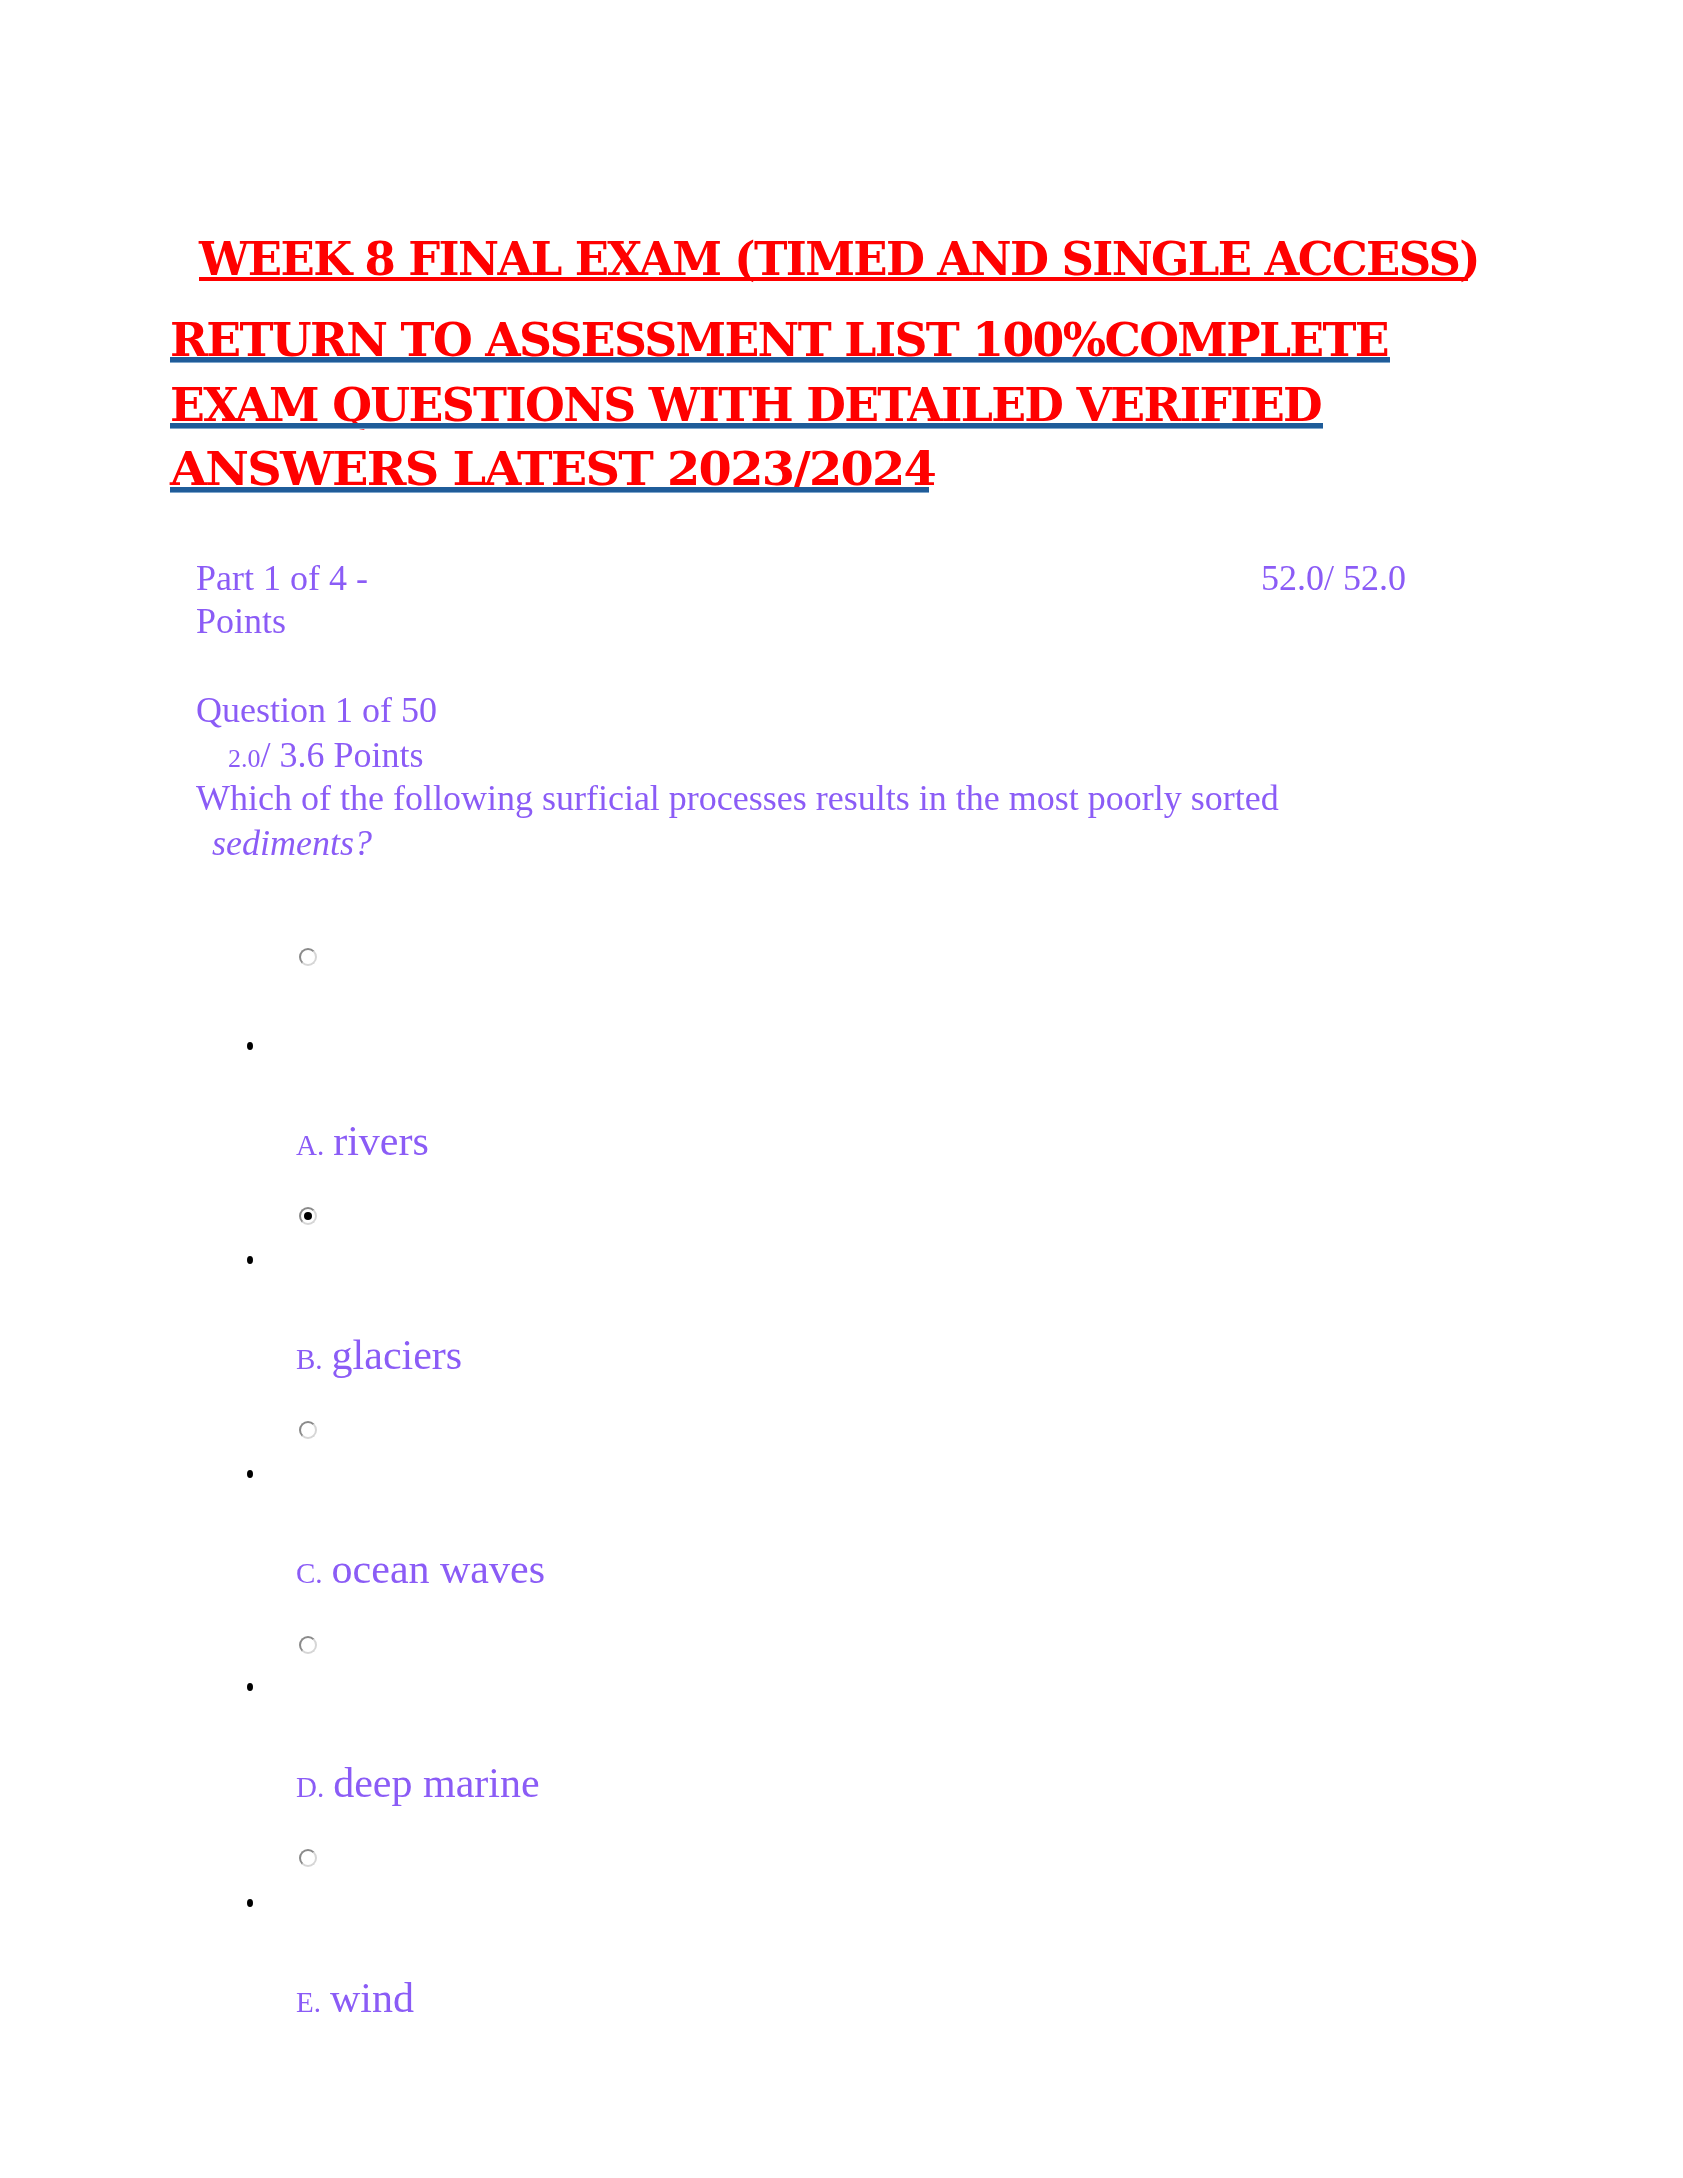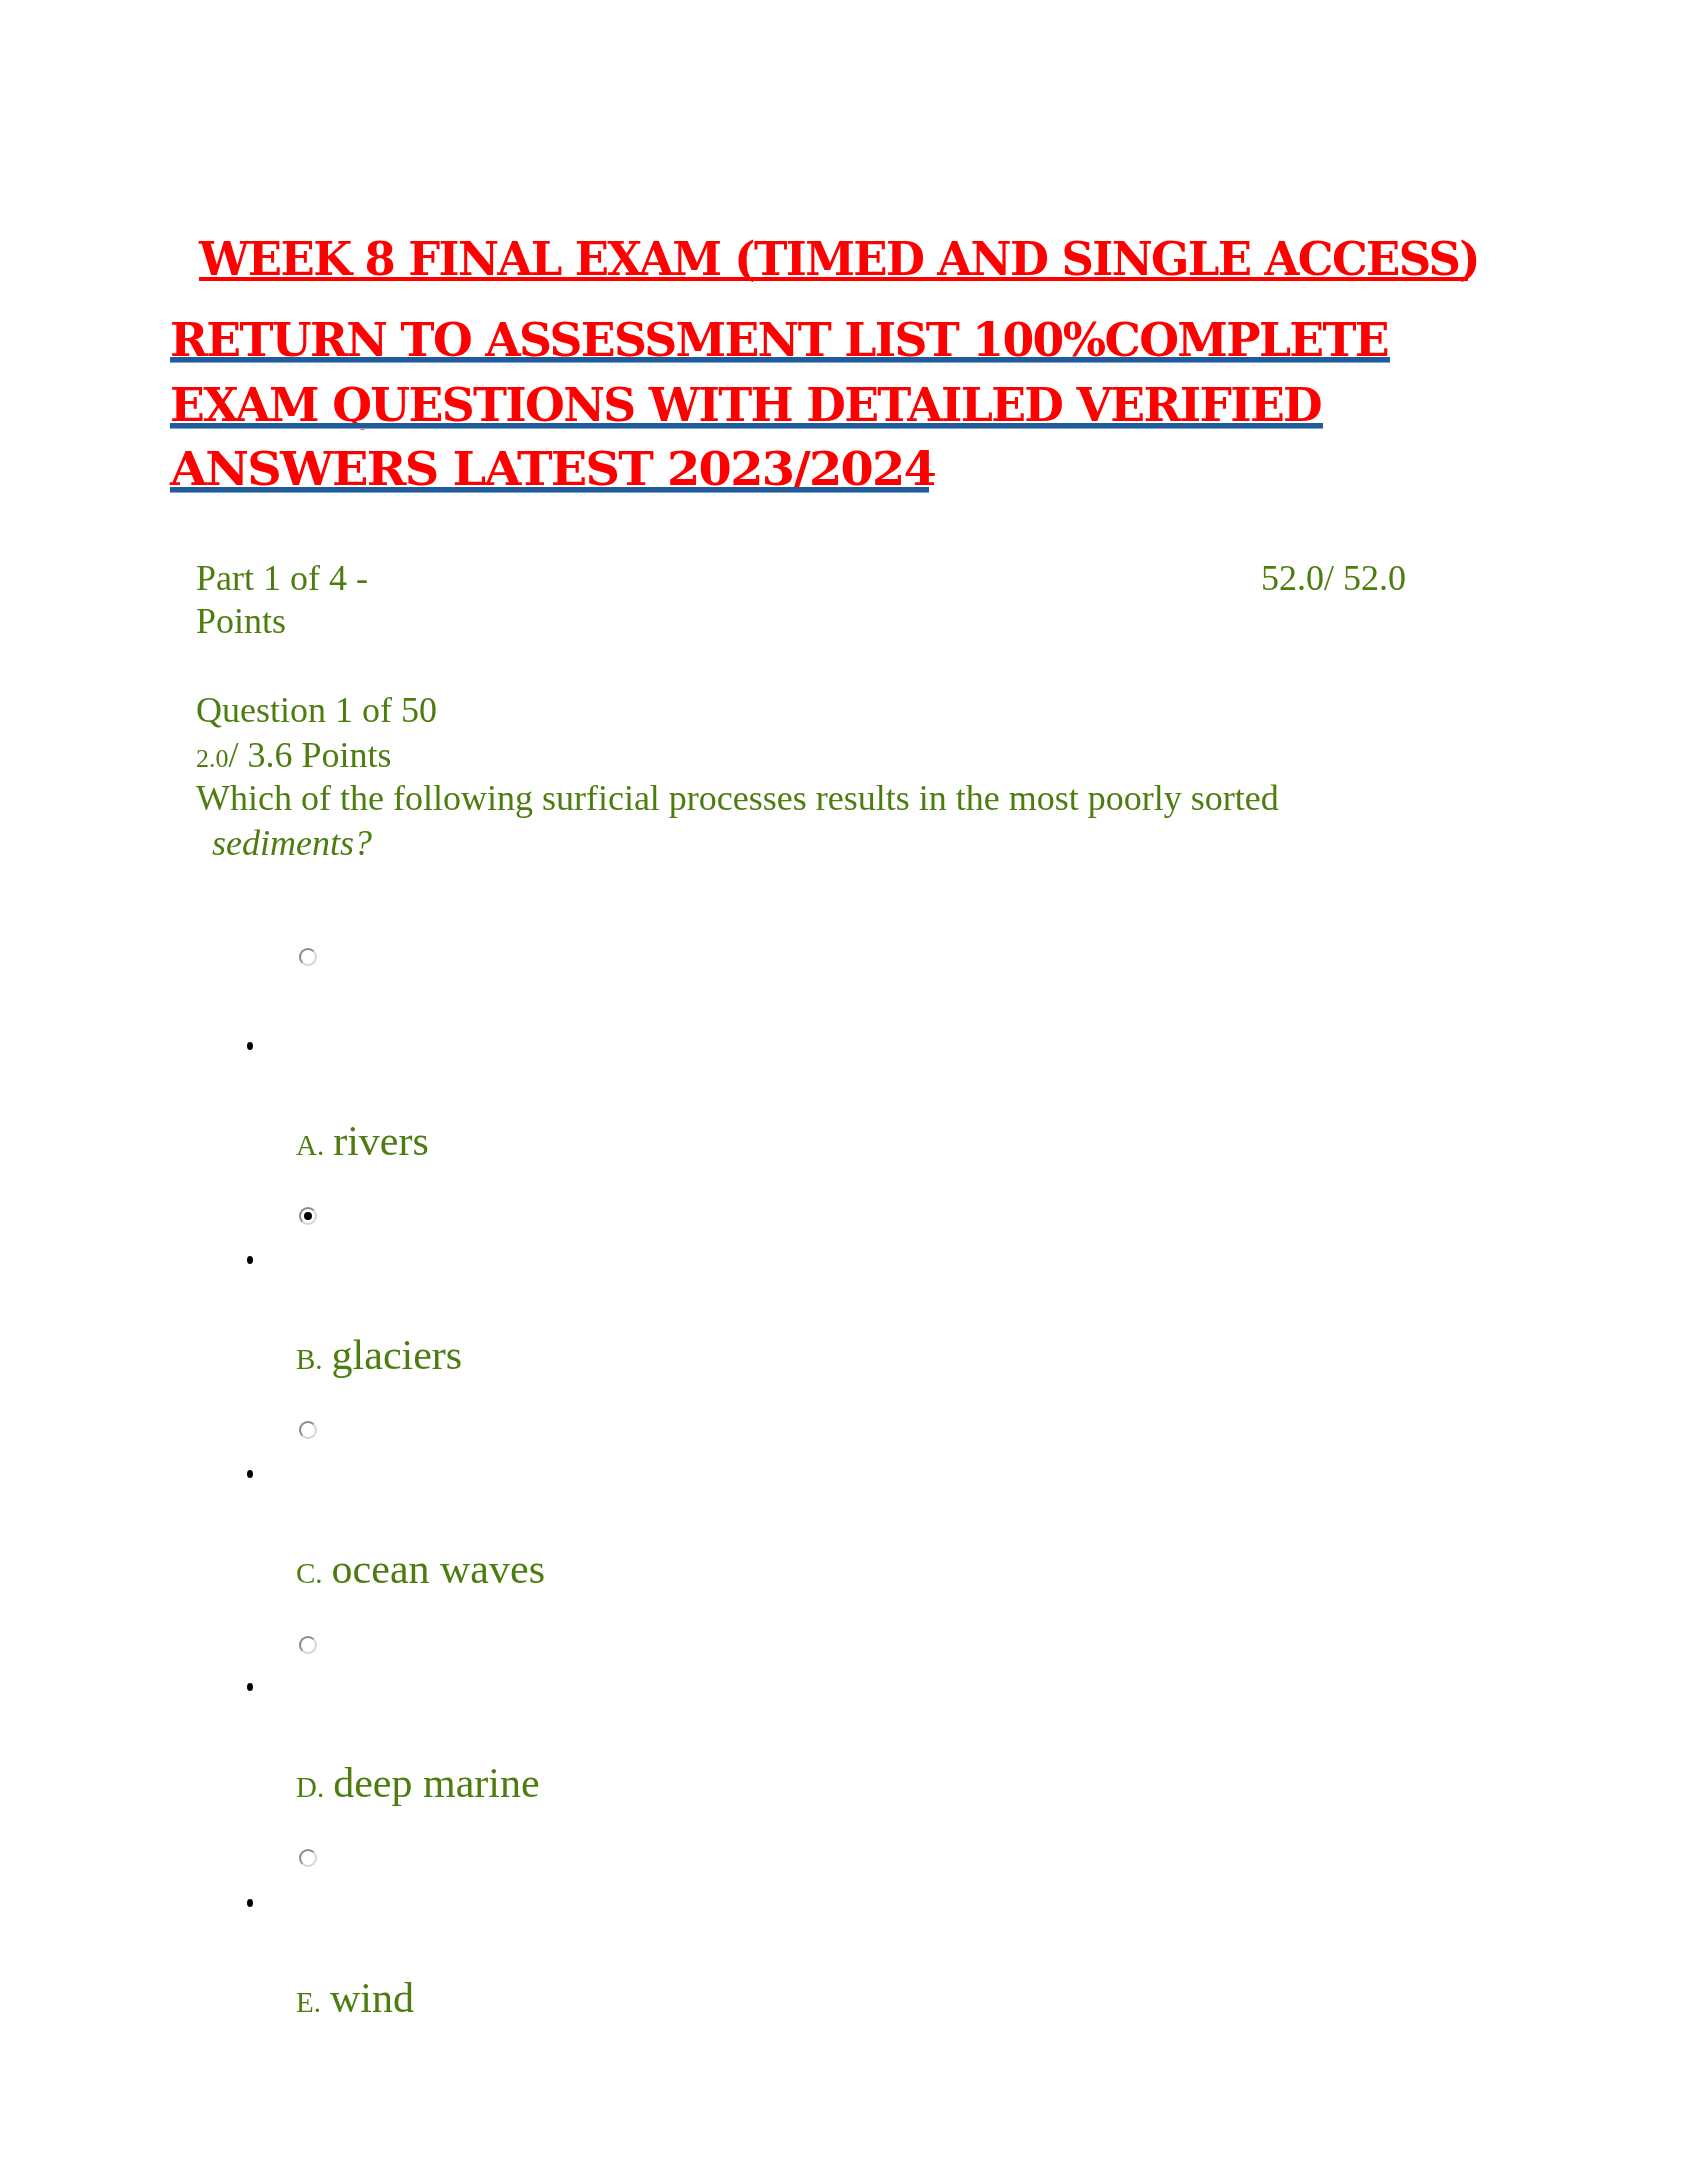--- a/index.html
+++ b/index.html
@@ -11,25 +11,25 @@
     color: #ff0000;
     font-size: 44px;
     line-height: 1;
     letter-spacing: -1.6px;
     transform-origin: left bottom;
   }
   .ul-red { position: absolute; height: 4px; background: #ff0000; }
   .ul-blue { position: absolute; height: 5px; background: #1f5c99; border-bottom: 1px solid #7fa6cc; }
   .body-text {
     font-family: "Liberation Serif", serif;
-    color: #4d7c0f;
+    color: #8b5cf6;
     font-size: 36px;
     line-height: 1;
   }
-  .small { font-size: 26px; }
+  .small { font-size: 26px; margin-left: 32px; }
   .opt-letter { font-size: 29px; }
   .opt-text { font-size: 42px; }
   .radio {
     position: absolute;
     width: 18px; height: 18px;
     border-radius: 50%;
     border: 2px solid #8a8a8a;
     border-right-color: #d6d6d6;
     border-bottom-color: #d6d6d6;
     background: #ffffff;

